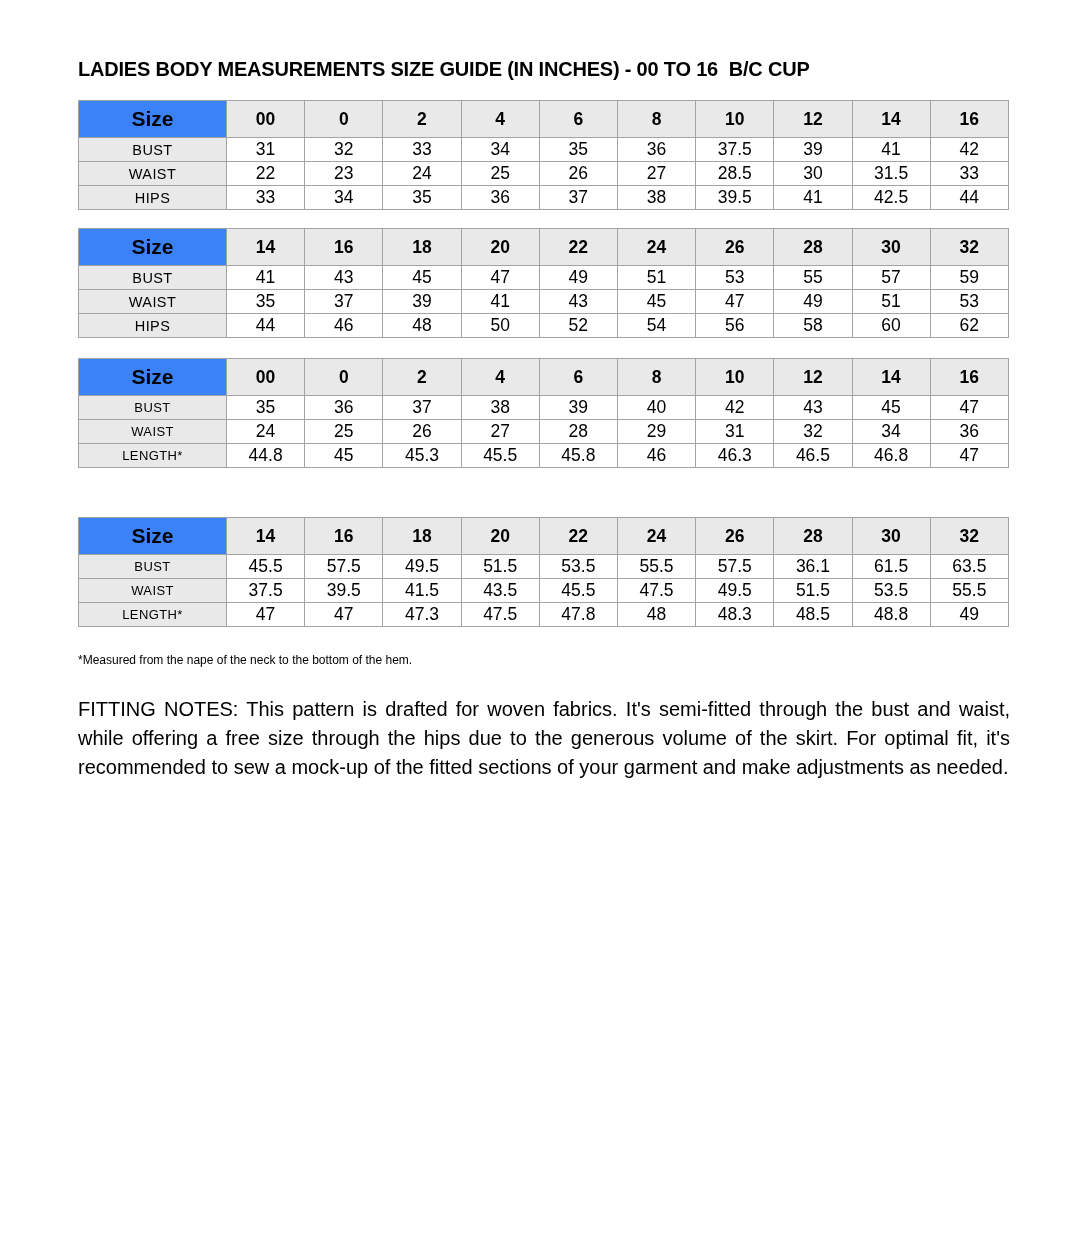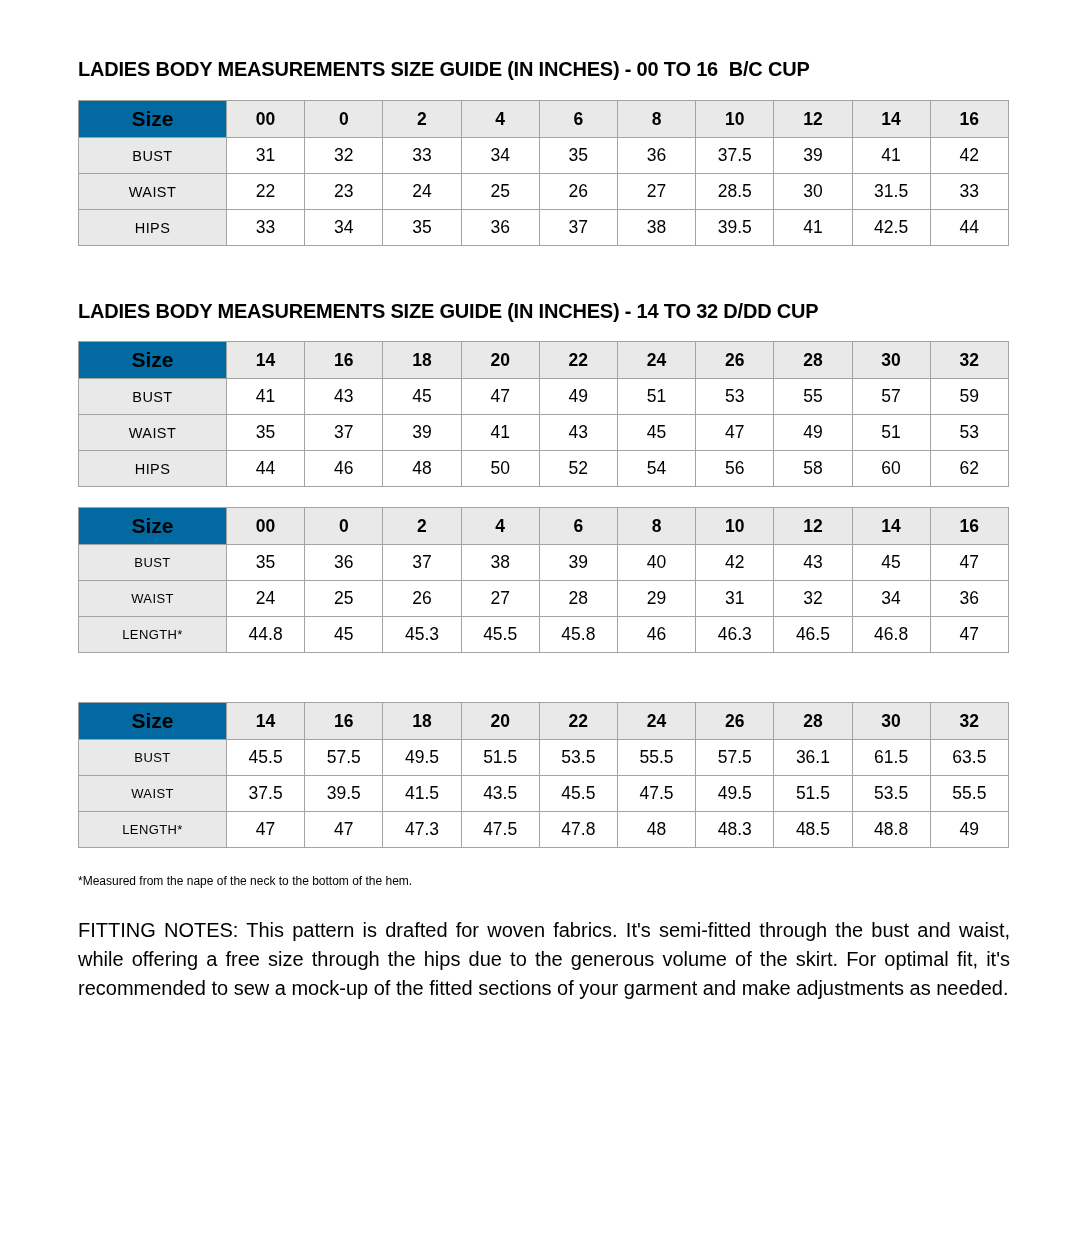--- a/index.html
+++ b/index.html
@@ -44,24 +44,24 @@
   table.t4 { margin-top: 49px; }
 
   .size-table th, .size-table td {
     border: 1px solid #a3a3a3;
     text-align: center;
     vertical-align: middle;
     padding: 0;
     overflow: hidden;
   }
   .size-table thead tr { height: 37px; }
-  .size-table tbody tr { height: 36px; }
+  .size-table tbody tr { height: 24px; }
 
   .size-table th.corner-cell {
-    background: #0369a1;
+    background: #3b82f6;
     font-size: 21px;
     font-weight: bold;
   }
   .size-table th.size-header-cell {
     background: #e9e9e9;
     font-size: 17.5px;
     font-weight: bold;
   }
   .size-table th.row-label-cell {
     background: #e9e9e9;
@@ -164,21 +164,20 @@
           <td class="value-cell">37</td>
           <td class="value-cell">38</td>
           <td class="value-cell">39.5</td>
           <td class="value-cell">41</td>
           <td class="value-cell">42.5</td>
           <td class="value-cell">44</td>
         </tr>
       </tbody>
     </table>
 
-  <h1 class="section-title title-2">LADIES BODY MEASUREMENTS SIZE GUIDE (IN INCHES) - 14 TO 32 D/DD CUP</h1>
 
   <table class="size-table t2">
       <colgroup>
         <col style="width: 148px;">
         <col>
         <col>
         <col>
         <col>
         <col>
         <col>

